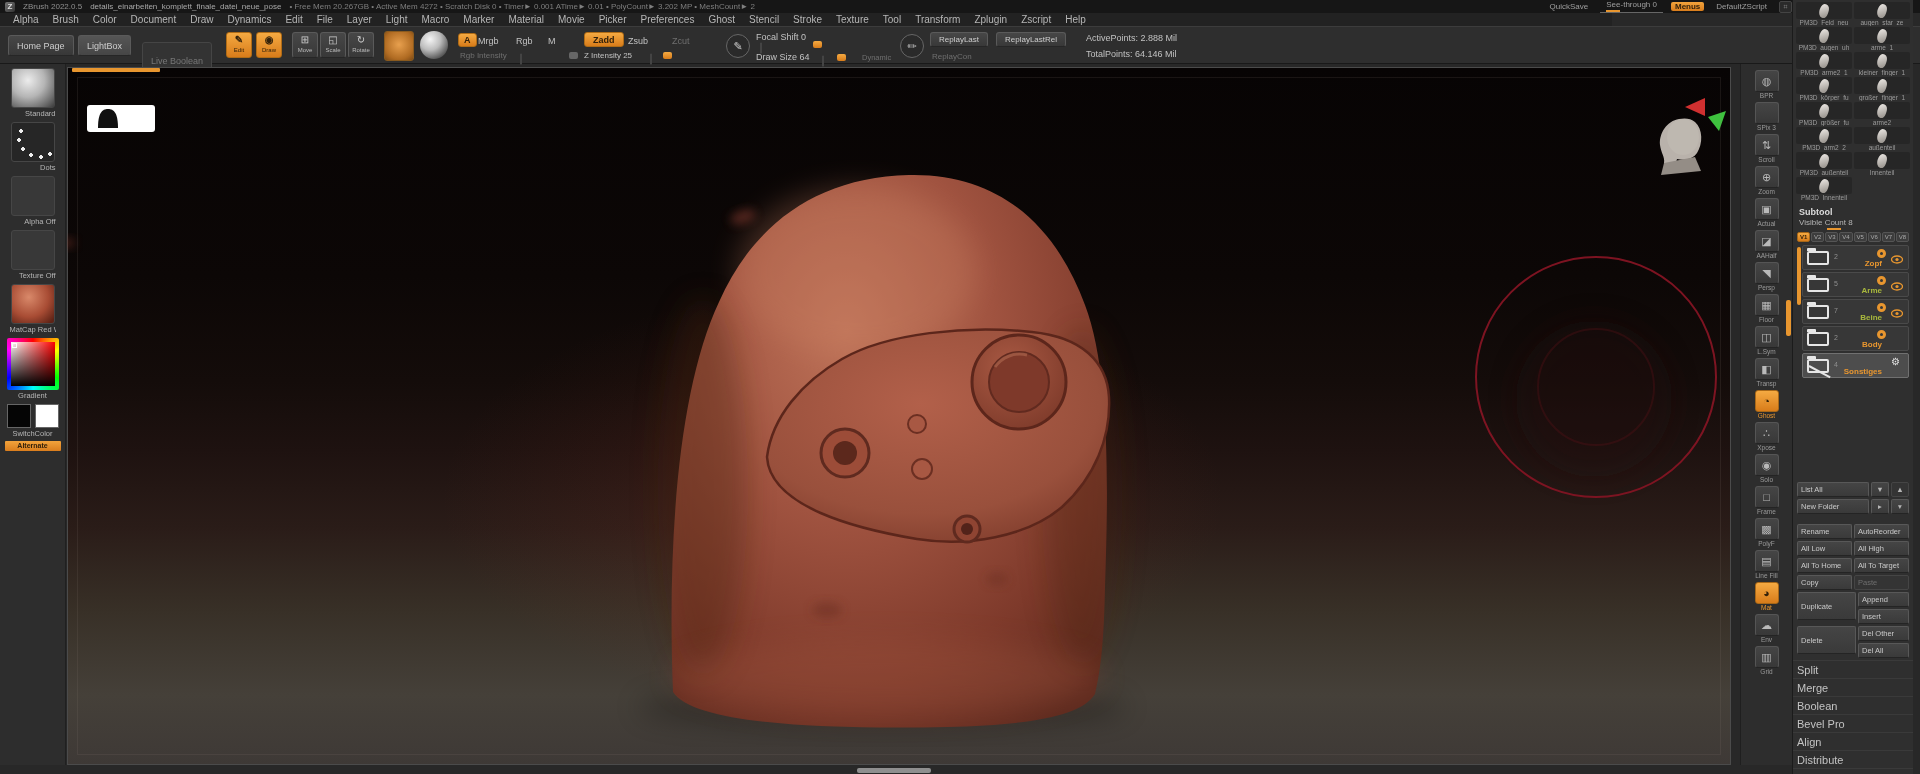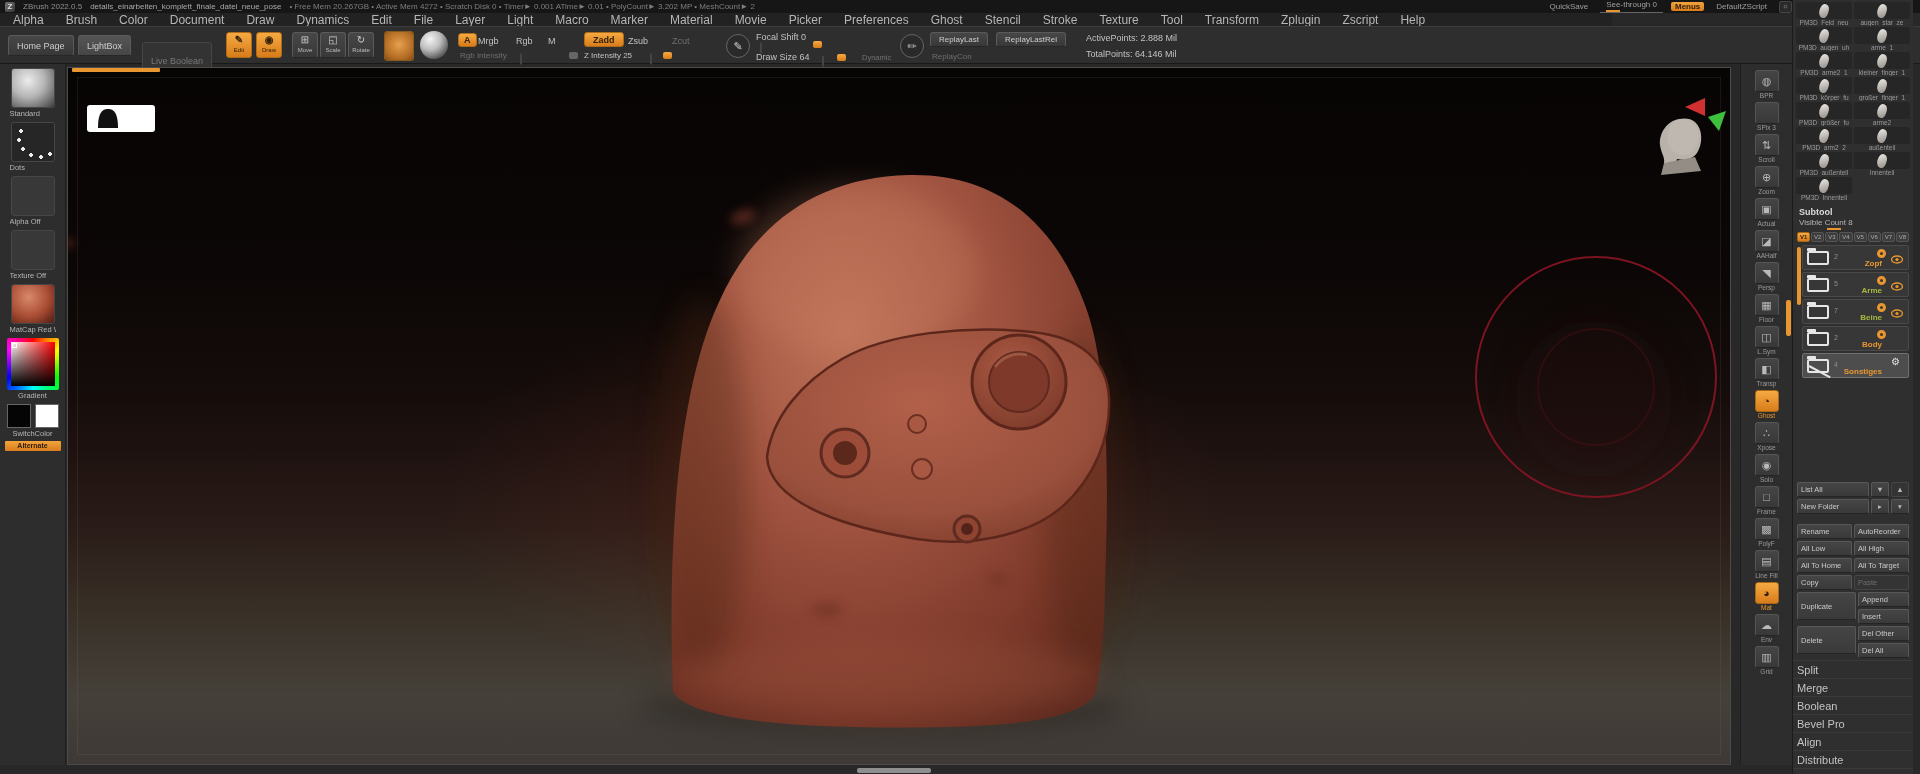--- a/index.html
+++ b/index.html
@@ -16,21 +16,21 @@
   .titlebar .spacer{flex:1}
   .tb-btn{color:#9f9f9f;padding:0 4px}
   .tb-btn.menus{background:linear-gradient(#f2a33c,#d97d1d);color:#32210a;border-radius:2px;font-weight:bold}
   .tb-seethrough{border-bottom:1px solid #666;padding:0 6px;color:#9f9f9f}
   .tb-seethrough i{display:block;height:2px;width:14px;background:#e8962f;margin-top:1px}
   .tb-ico{width:11px;height:10px;background:#2a2a2a;border:1px solid #444;border-radius:2px;
           font-size:7px;line-height:9px;text-align:center;color:#999}
   .winbtn{width:12px;height:10px;font-size:8px;line-height:10px;text-align:center;color:#b9b9b9}
   
   .menubar{position:absolute;left:0;top:13px;width:1612px;height:13px;background:#222;
-           display:flex;align-items:center;gap:8px;padding:0 6px;box-sizing:border-box;font-size:12px;color:#b6b6b6}
+           display:flex;align-items:center;gap:0;padding:0 6px;box-sizing:border-box;font-size:10px;color:#b6b6b6}
   .menu-item{padding:0 7px;white-space:nowrap}
   
   .topshelf{position:absolute;left:0;top:26px;width:1920px;height:38px;background:#2e2e2e;
             border-top:1px solid #3c3c3c;border-bottom:1px solid #191919;box-sizing:border-box;font-size:9px}
   .ts{position:absolute}
   .btn{background:linear-gradient(#474747,#383838);border:1px solid #5a5a5a;border-bottom-color:#262626;
        border-radius:3px;color:#cecece;font-size:9px;padding:3px 8px;display:inline-flex;
        align-items:center;justify-content:center;white-space:nowrap;box-sizing:border-box}
   .btn.lit{background:linear-gradient(#555,#464646)}
   .btn.orange{background:linear-gradient(#f5aa42,#d87c1a);color:#33210a;border-color:#b06c16;font-weight:bold}
@@ -46,21 +46,21 @@
   .lbl.dim{color:#6f6f6f}
   .sphere-mat{width:28px;height:28px;border-radius:50%;
       background:radial-gradient(circle at 36% 30%,#f4f4f4,#bdbdbd 40%,#5a5a5a 75%,#222 96%)}
   .brush-thumb{width:28px;height:28px;border-radius:3px;border:1px solid #8a5a1e;
       background:radial-gradient(circle at 50% 45%,#e8a04e,#b06b22 70%,#7d4a15)}
   .stroke-ico{width:22px;height:22px;border-radius:50%;border:1px solid #666;background:#2a2a2a;
       color:#ccc;font-size:11px;line-height:22px;text-align:center}
   
   .leftshelf{position:absolute;left:0;top:64px;width:66px;height:701px;background:#2d2d2d;
              border-right:1px solid #202020;box-sizing:border-box}
-  .ls-item{margin:4px auto 0;width:46px;text-align:left}
+  .ls-item{margin:4px auto 0;width:46px;text-align:right}
   .ls-thumb{width:44px;height:40px;margin:0 auto;background:#383838;border:1px solid #464646;border-radius:3px;box-sizing:border-box}
   .ls-label{font-size:7.5px;color:#b5b5b5;margin-top:1px;white-space:nowrap;overflow:hidden}
   .thumb-brush{background:radial-gradient(circle at 38% 30%,#ececec,#b5b5b5 45%,#6a6a6a 80%,#3c3c3c)}
   .thumb-dots{background-color:#262626;background-image:
       radial-gradient(circle 3px at 9px 8px,#eee 60%,transparent 61%),
       radial-gradient(circle 3px at 7px 17px,#eee 60%,transparent 61%),
       radial-gradient(circle 3px at 11px 26px,#eee 60%,transparent 61%),
       radial-gradient(circle 3px at 19px 32px,#eee 60%,transparent 61%),
       radial-gradient(circle 3px at 29px 34px,#eee 60%,transparent 61%),
       radial-gradient(circle 3px at 38px 31px,#eee 60%,transparent 61%)}

